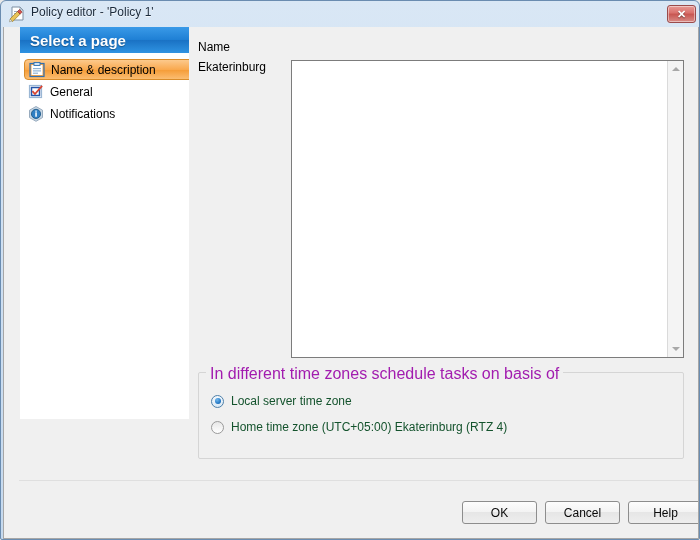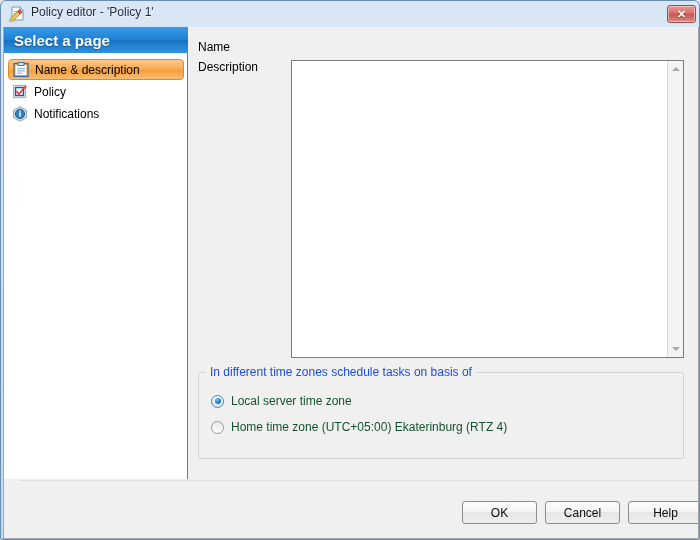--- a/index.html
+++ b/index.html
@@ -57,22 +57,22 @@
     position: absolute; left: 2px; top: 26px;
     width: 696px; height: 512px;
     background: #f0f0f0;
     border: 1px solid #a6a6a6;
     border-top: none;
     overflow: hidden;
   }
 
   
   #leftpane {
-    position: absolute; left: 0; top: 0;
-    width: 184px; height: 452px;
+    position: absolute; left: 16px; top: 0;
+    width: 184px; height: 392px;
     background: #ffffff;
     border-right: 1px solid #7b7b7b;
   }
   #page-header {
     position: absolute; left: 0; top: 0;
     width: 184px; height: 26px;
     background: linear-gradient(to bottom, #3a9ae8 0%, #1e7fd4 50%, #1a72c4 51%, #2f93e2 100%);
     display: flex; align-items: center;
   }
   #page-header-text {
@@ -174,21 +174,21 @@
   #groupbox {
     position: absolute; left: 9px; top: 345px;
     width: 486px; height: 87px;
     border: 1px solid #d5d5d5;
     border-radius: 2px;
   }
   #groupbox-title {
     position: absolute; left: 7px; top: -8px;
     background: #f0f0f0;
     padding: 0 4px;
-    font-size: 12px; color: #1d4ed8;
+    font-size: 16px; color: #a21caf;
     white-space: nowrap;
   }
   .radio-row {
     position: absolute; left: 12px;
     display: flex; align-items: center;
     cursor: pointer;
   }
   #radio-row-0 { top: 21px; }
   #radio-row-1 { top: 47px; }
   .radio-dot {
@@ -283,21 +283,21 @@
       </div>
 
       <div class="nav-item" style="top:54px;">
         <span class="nav-icon">
           <svg width="18" height="18" viewBox="0 0 18 18">
             <rect x="2.5" y="2.5" width="12" height="12" fill="#ffffff" stroke="#9bb7d4" stroke-width="1.2"></rect>
             <rect x="4.5" y="4.5" width="8" height="8" fill="#ffffff" stroke="#2554a8" stroke-width="1.5"></rect>
             <path d="M6 8.8 L8 11 L14.5 3.5" fill="none" stroke="#d94430" stroke-width="1.8" stroke-linecap="square"></path>
           </svg>
         </span>
-        <span class="nav-label">Policy</span>
+        <span class="nav-label">General</span>
       </div>
 
       <div class="nav-item" style="top:76px;">
         <span class="nav-icon">
           <svg width="18" height="18" viewBox="0 0 18 18">
             <path d="M9 1.5 L15.5 5.2 L15.5 12.6 L9 16.3 L2.5 12.6 L2.5 5.2 Z" fill="#c9d7e4" stroke="#8fa4b8" stroke-width="0.9"></path>
             <circle cx="9" cy="8.9" r="4.6" fill="#2f7fc4" stroke="#14507f" stroke-width="0.8"></circle>
             <circle cx="9" cy="8.9" r="4.6" fill="url(#g1)" opacity="0"></circle>
             <rect x="8.3" y="7.2" width="1.5" height="4.6" rx="0.4" fill="#ffffff"></rect>
             <rect x="8.3" y="5.4" width="1.5" height="1.4" rx="0.4" fill="#ffffff"></rect>
@@ -305,21 +305,21 @@
         </span>
         <span class="nav-label">Notifications</span>
       </div>
 
     </div>
 
     <div id="rightpane">
 
       <span class="field-label" id="name-label">Name</span>
 
-      <span class="field-label" id="desc-label">Description</span>
+      <span class="field-label" id="desc-label">Ekaterinburg</span>
 
       <div id="desc-wrap">
         <textarea id="desc-input" placeholder="" style=""></textarea>
         <div id="desc-scrollbar">
           <div class="sb-arrow up">
               <span class="tri-up"></span>
             </div>
           <div class="sb-arrow down">
               <span class="tri-down"></span>
             </div>

